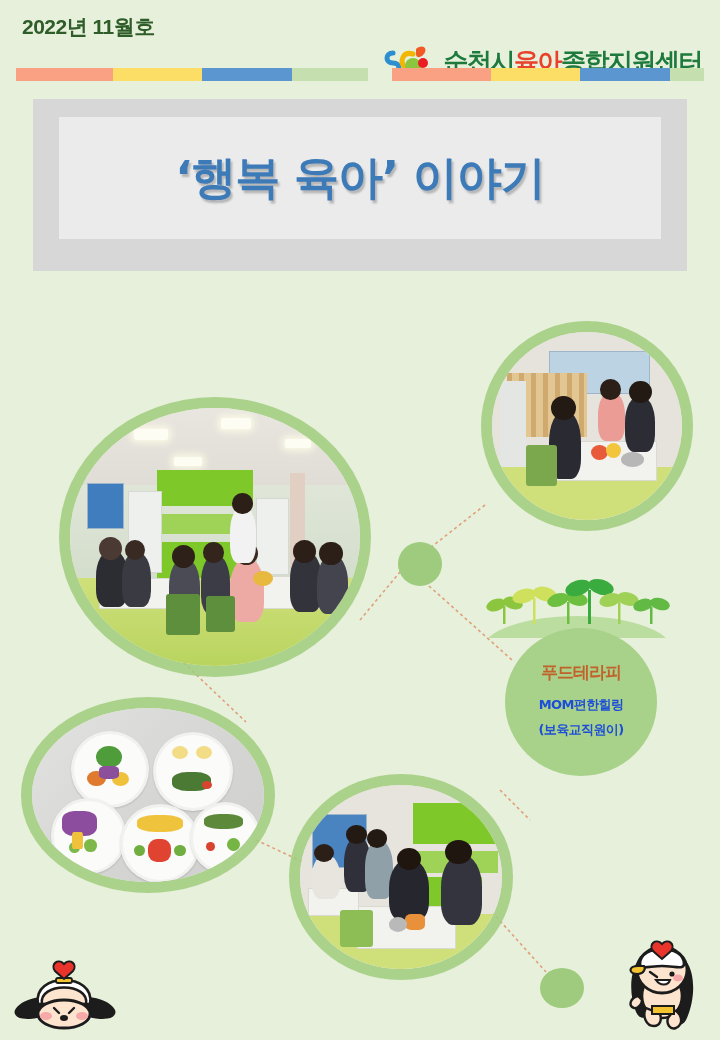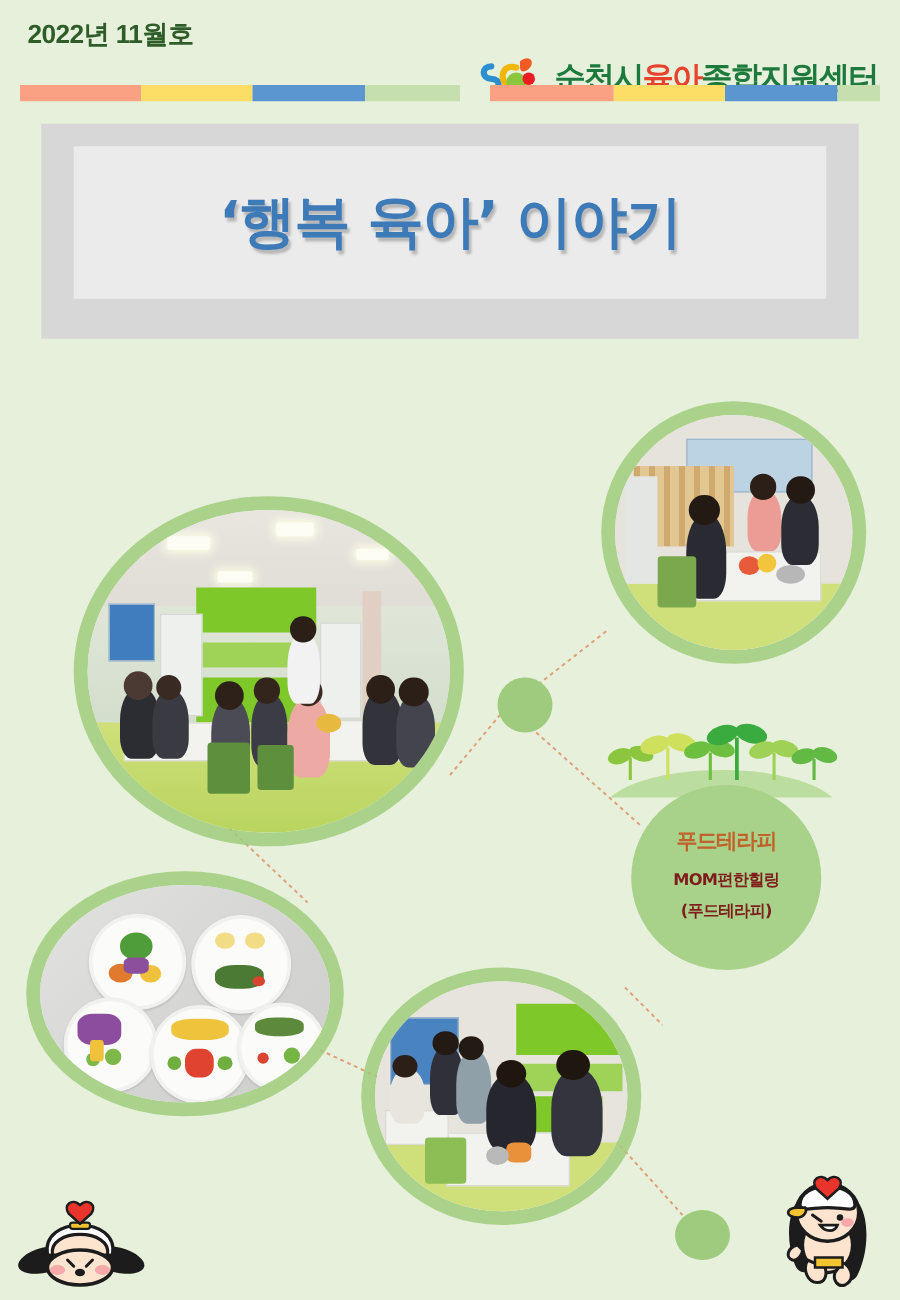--- a/index.html
+++ b/index.html
@@ -189,21 +189,21 @@
     font-size: 17px;
     font-weight: bold;
     color: #c1622a;
     letter-spacing: -1px;
     margin-bottom: 9px;
     font-family: "DejaVu Sans", sans-serif;
   }
   .program-line {
     font-size: 13px;
     font-weight: bold;
-    color: #7f1d1d;
+    color: #1d4ed8;
     letter-spacing: -0.6px;
     line-height: 1.9;
     font-family: "DejaVu Sans", sans-serif;
   }
 
   
   .dot {
     position: absolute;
     border-radius: 50%;
     background: #9ecb7e;
@@ -424,21 +424,21 @@
     </g>
   </svg>
 </div>
 
 <div class="dot dot-mid"></div>
 <div class="dot dot-br"></div>
 
 <div class="program-label">
   <div class="program-title">푸드테라피</div>
   <div class="program-line">MOM편한힐링</div>
-  <div class="program-line">(푸드테라피)</div>
+  <div class="program-line">(보육교직원이)</div>
 </div>
 
 <div class="mascot mascot-left">
   <svg width="112" height="96" viewBox="0 0 112 96">
     <ellipse cx="28" cy="70" rx="22" ry="10" fill="#1c1c1c" transform="rotate(-14 28 70)"></ellipse>
     <ellipse cx="86" cy="70" rx="22" ry="10" fill="#1c1c1c" transform="rotate(14 86 70)"></ellipse>
     <path d="M30 66 C24 34 88 34 82 66 Z" fill="#ffffff" stroke="#1c1c1c" stroke-width="2.6"></path>
     <path d="M34 66 C30 44 82 44 78 66 Z" fill="#fde4cf" stroke="#1c1c1c" stroke-width="2.6"></path>
     <ellipse cx="56" cy="76" rx="26" ry="14" fill="#fde4cf" stroke="#1c1c1c" stroke-width="2.8"></ellipse>
     <ellipse cx="38" cy="78" rx="6" ry="4" fill="#f7a8a8"></ellipse>

